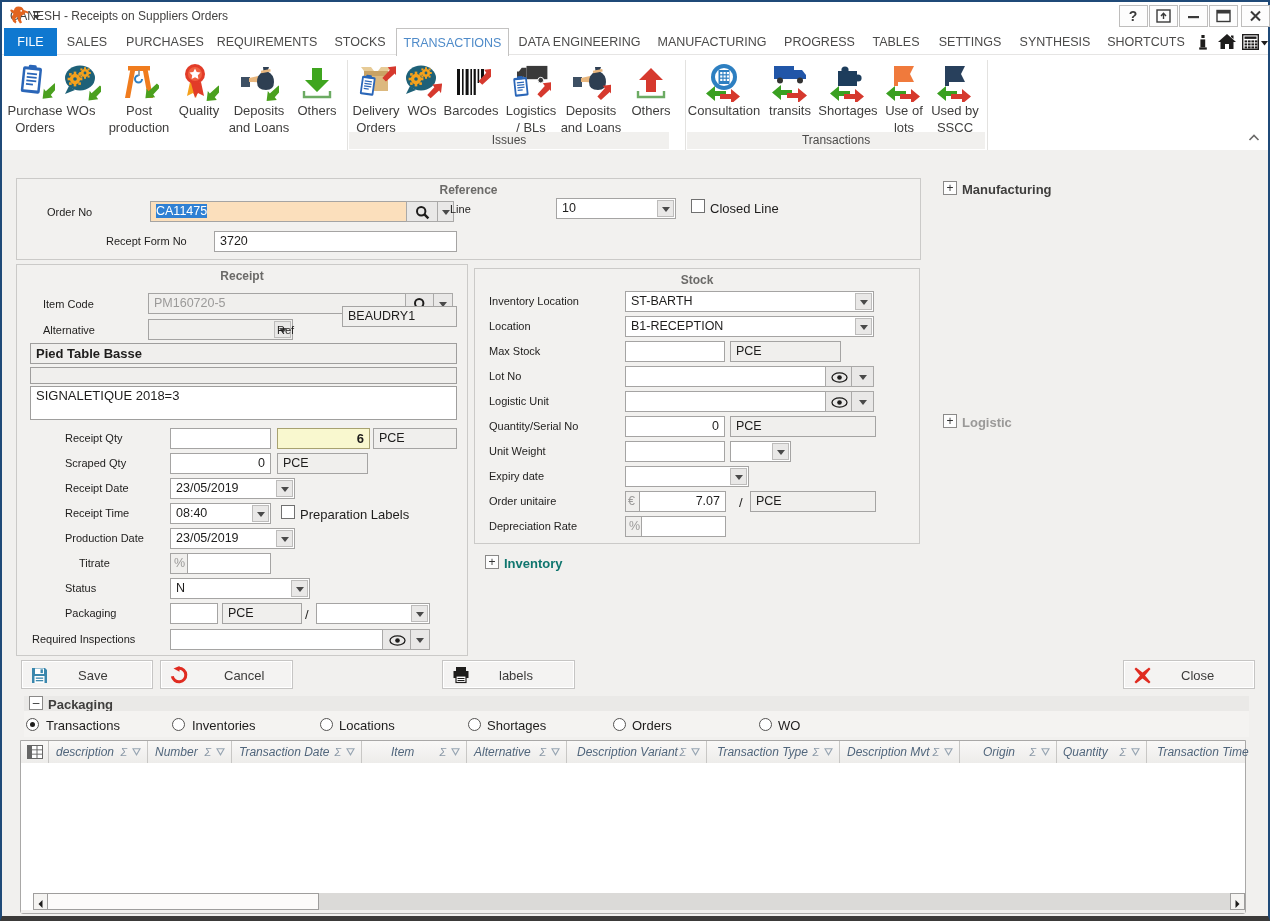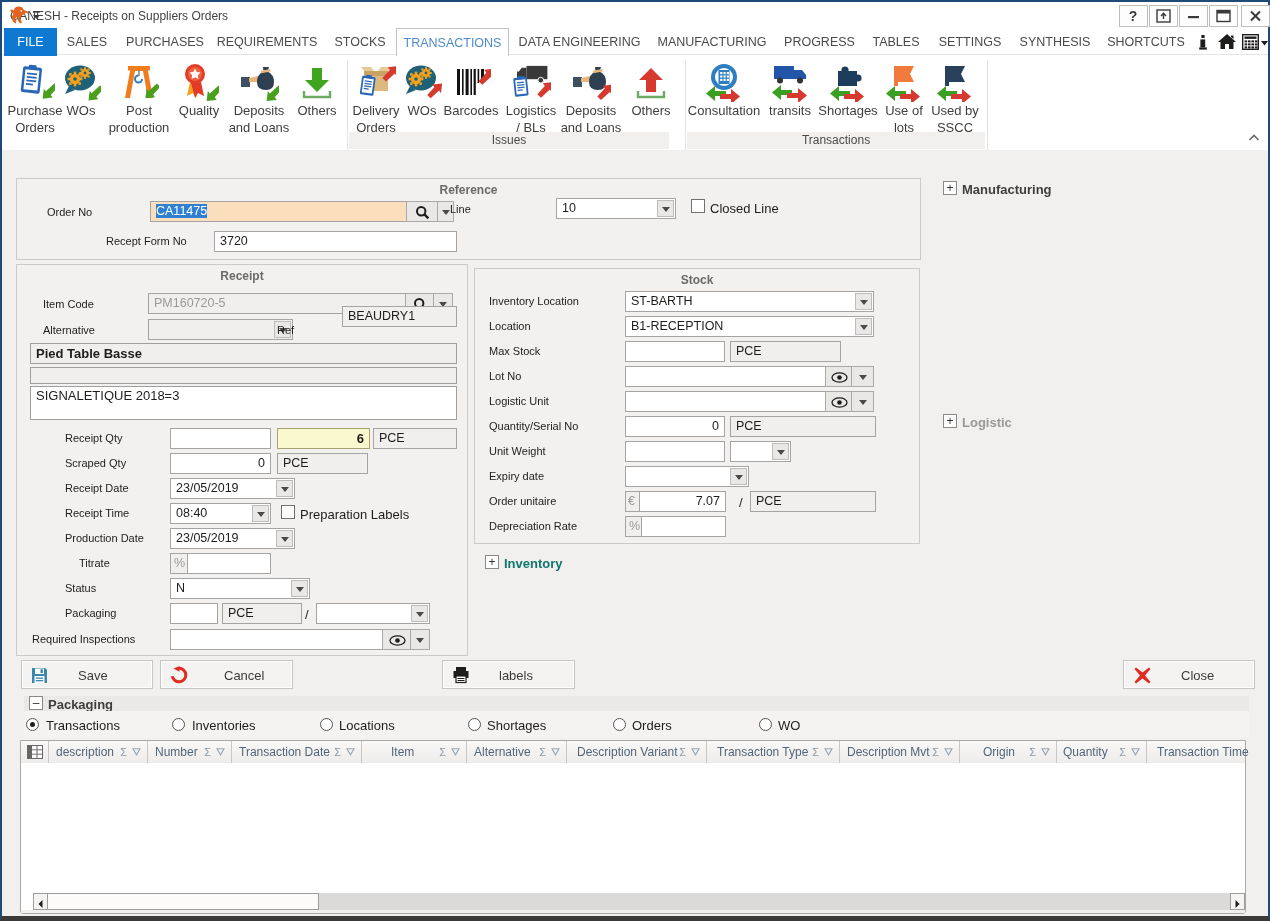--- a/index.html
+++ b/index.html
@@ -39,21 +39,21 @@
 .cbtn { position:absolute; height:21px; background:#e9e8e7; border:1px solid #aaa9a8; }
 .arr { position:absolute; left:50%; top:50%; margin:-2px 0 0 -4px; width:0; height:0; border:4px solid transparent; border-top:5px solid #4a4a4a; border-bottom:none; }
 .chk { position:absolute; width:14px; height:14px; background:#fff; border:1px solid #707070; }
 .exp { position:absolute; width:14px; height:14px; background:#fdfdfd; border:1px solid #8a8988; text-align:center; line-height:12px; font-size:12px; color:#333; }
 .explbl { position:absolute; font-size:13px; font-weight:bold; }
 .bigbtn { position:absolute; height:29px; background:#f4f3f2; border:1px solid #c6c5c4; box-shadow:inset 0 0 0 1px #ffffff; font-size:13px; color:#3c3b3a; }
 .bigbtn span { position:absolute; top:7px; }
 .radio { position:absolute; width:13px; height:13px; border:1px solid #555453; border-radius:50%; background:#fff; }
 .rlbl { position:absolute; font-size:13px; color:#1e1d1c; }
 
-#grid { position:absolute; left:18px; top:738px; width:1226px; height:174px; border:1px solid #a9a8a7; background:#ffffff; border-radius:0 0 3px 3px; }
+#grid { position:absolute; left:18px; top:738px; width:1226px; height:174px; border:1px solid #a9a8a7; background:#ffffff; border-radius:0 0 3px 3px;font-style:italic; }
 .gh { position:absolute; top:0; height:22px; white-space:nowrap; background:linear-gradient(#f9f8f7,#edecea); border-right:1px solid #c8c7c5; font-size:12px; color:#51667c; line-height:22px; }
 .gh .nm { position:absolute; left:7px; top:0; }
 .gh .sg1 { position:absolute; right:20px; top:0; color:#8b99a7; font-size:11px; } .gh .sg2 { position:absolute; right:6px; top:7px; }
 </style>
 </head>
 <body>
 <div id="win">
 
 <div id="titlebar">
  <div id="title">GANESH - Receipts on Suppliers Orders</div>

